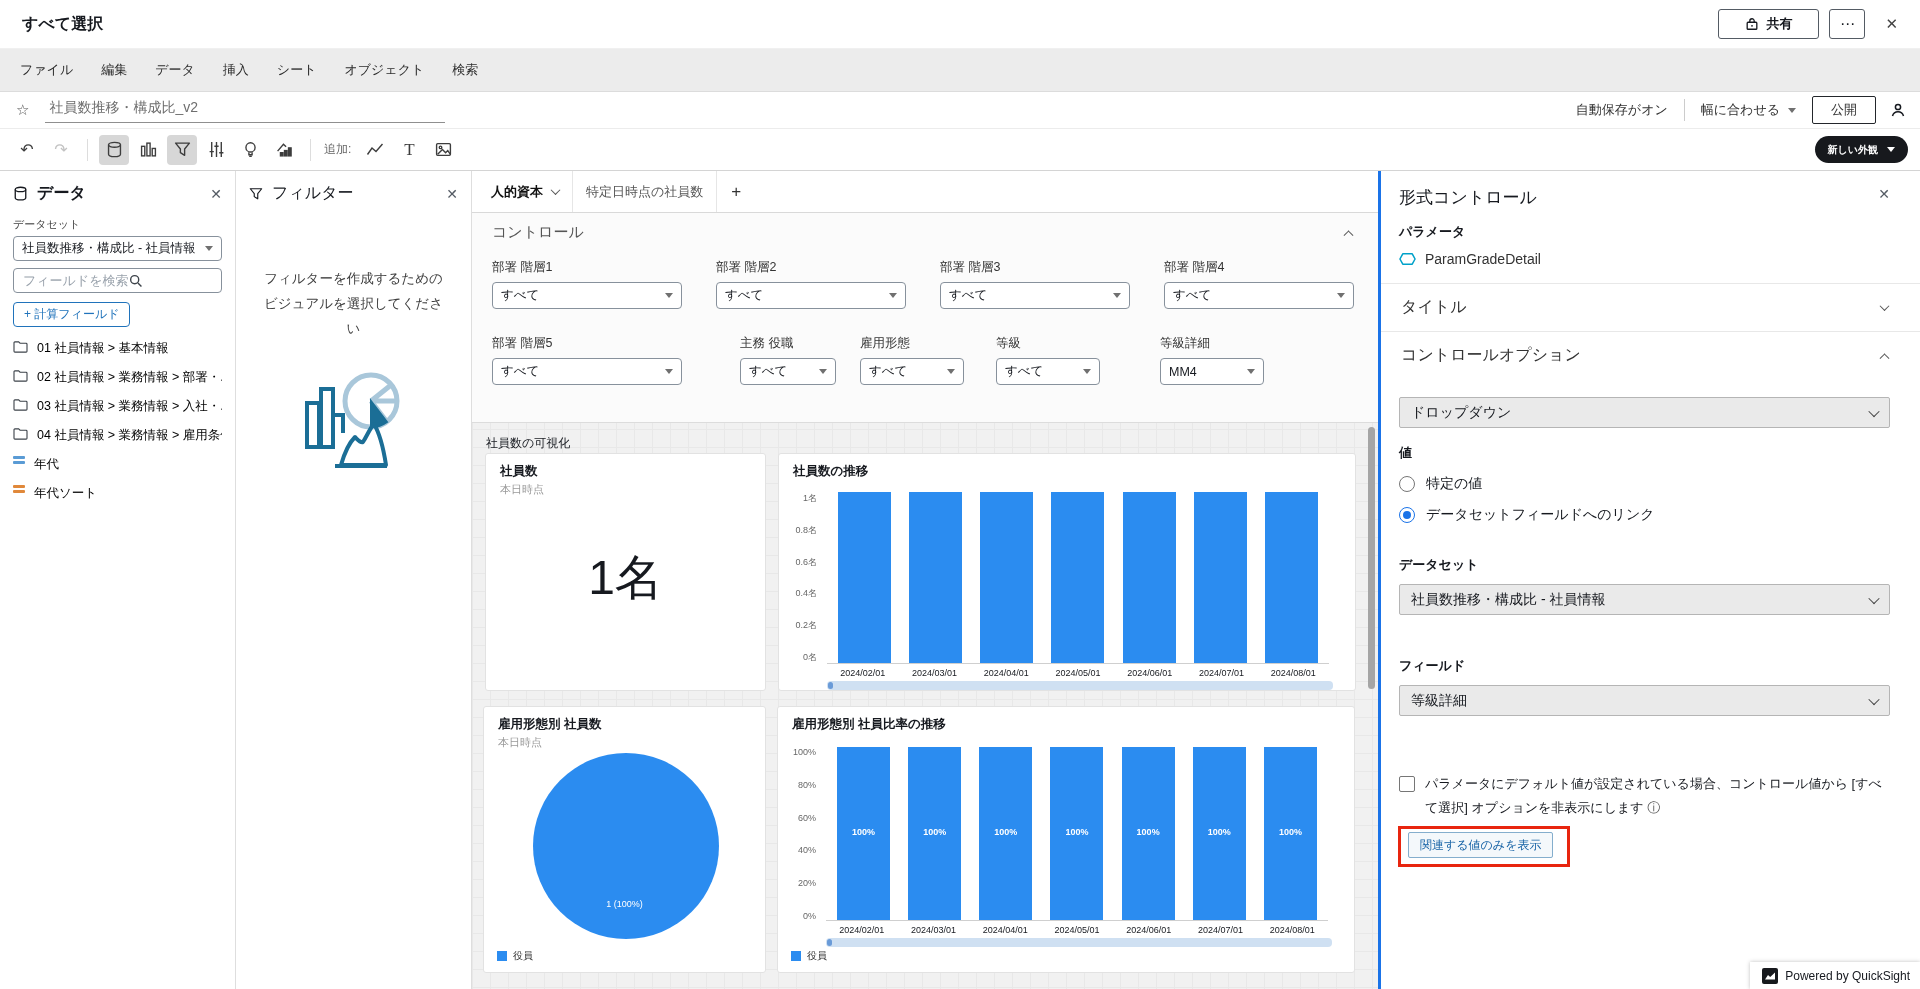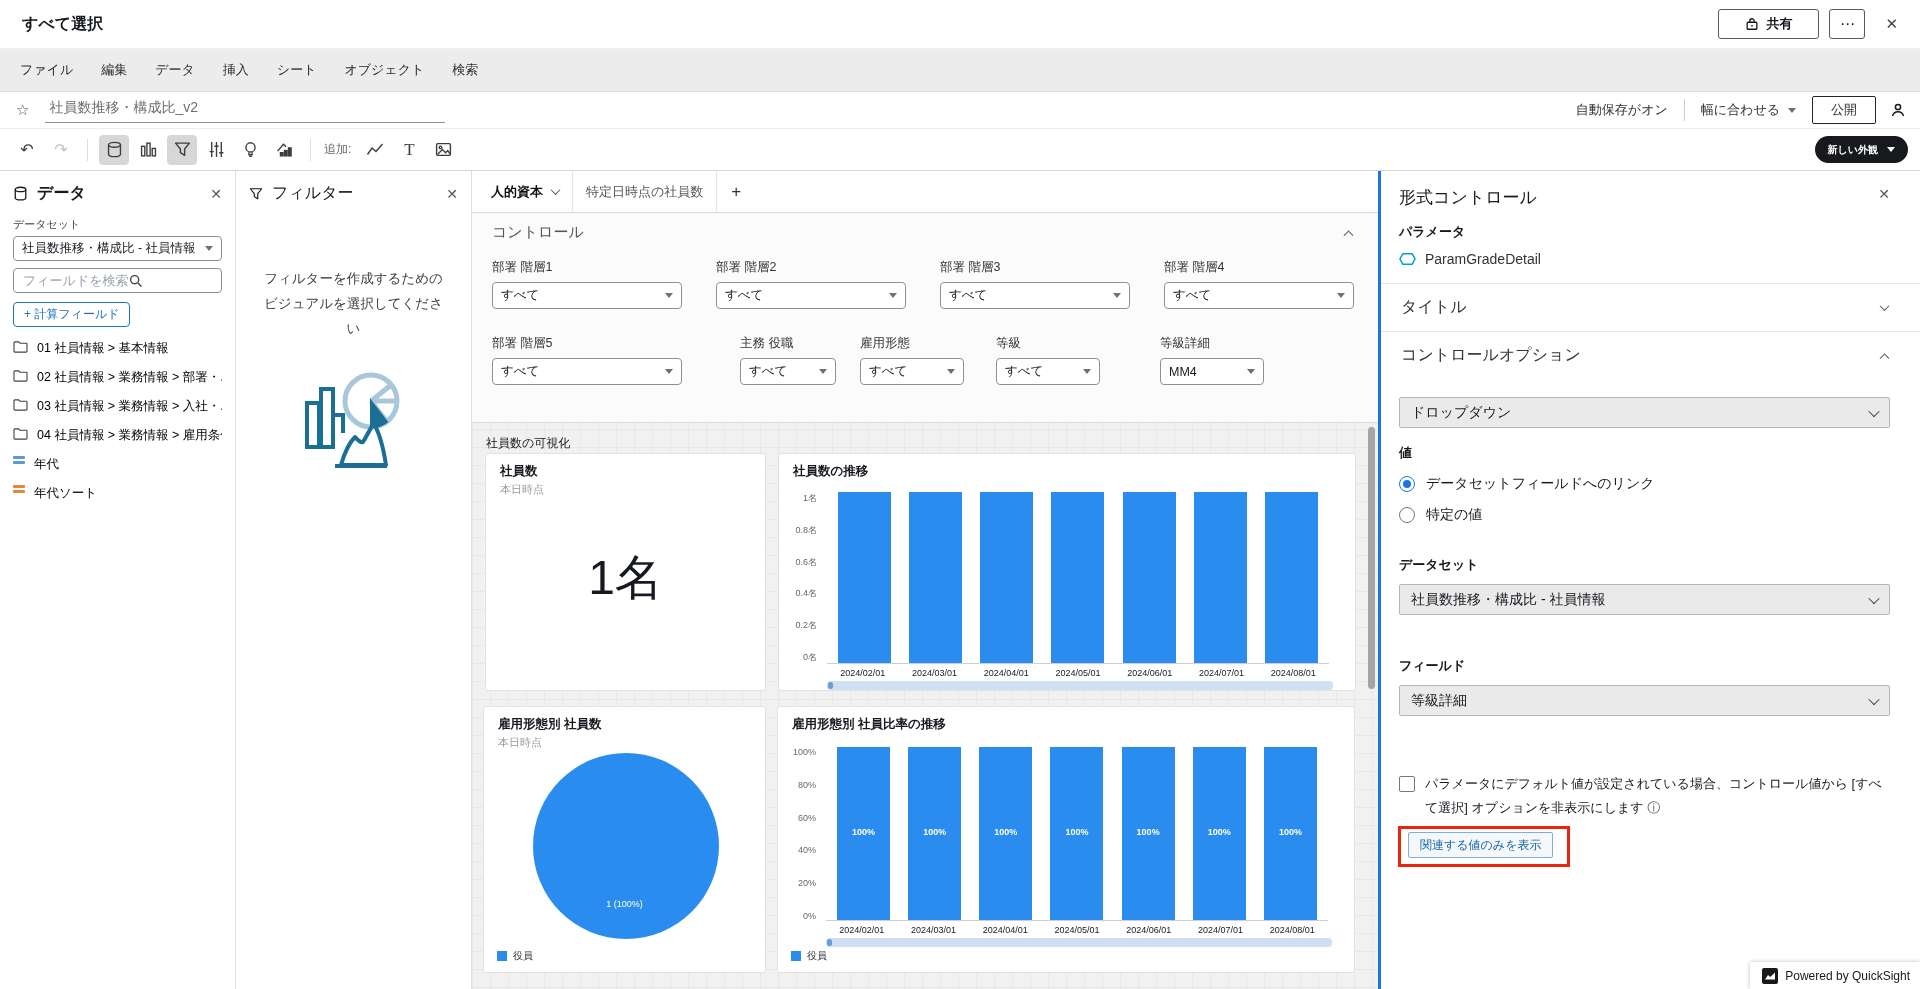--- a/index.html
+++ b/index.html
@@ -598,26 +598,26 @@
       <div class="fmt-section">
         <span>コントロールオプション</span>
         <span class="chv up"></span>
       </div>
       <div class="fmt-select mt18">
         <span>ドロップダウン</span>
         <span class="chv"></span>
       </div>
       <div class="fmt-label" style="margin-top:16px">値</div>
       <div class="radio-row">
+        <span class="radio"></span>
+        <span>特定の値</span>
+      </div>
+      <div class="radio-row">
         <span class="radio sel"></span>
         <span>データセットフィールドへのリンク</span>
-      </div>
-      <div class="radio-row">
-        <span class="radio"></span>
-        <span>特定の値</span>
       </div>
       <div class="fmt-label" style="margin-top:32px">データセット</div>
       <div class="fmt-select">
         <span>社員数推移・構成比 - 社員情報</span>
         <span class="chv"></span>
       </div>
       <div class="fmt-label" style="margin-top:42px">フィールド</div>
       <div class="fmt-select">
         <span>等級詳細</span>
         <span class="chv"></span>

